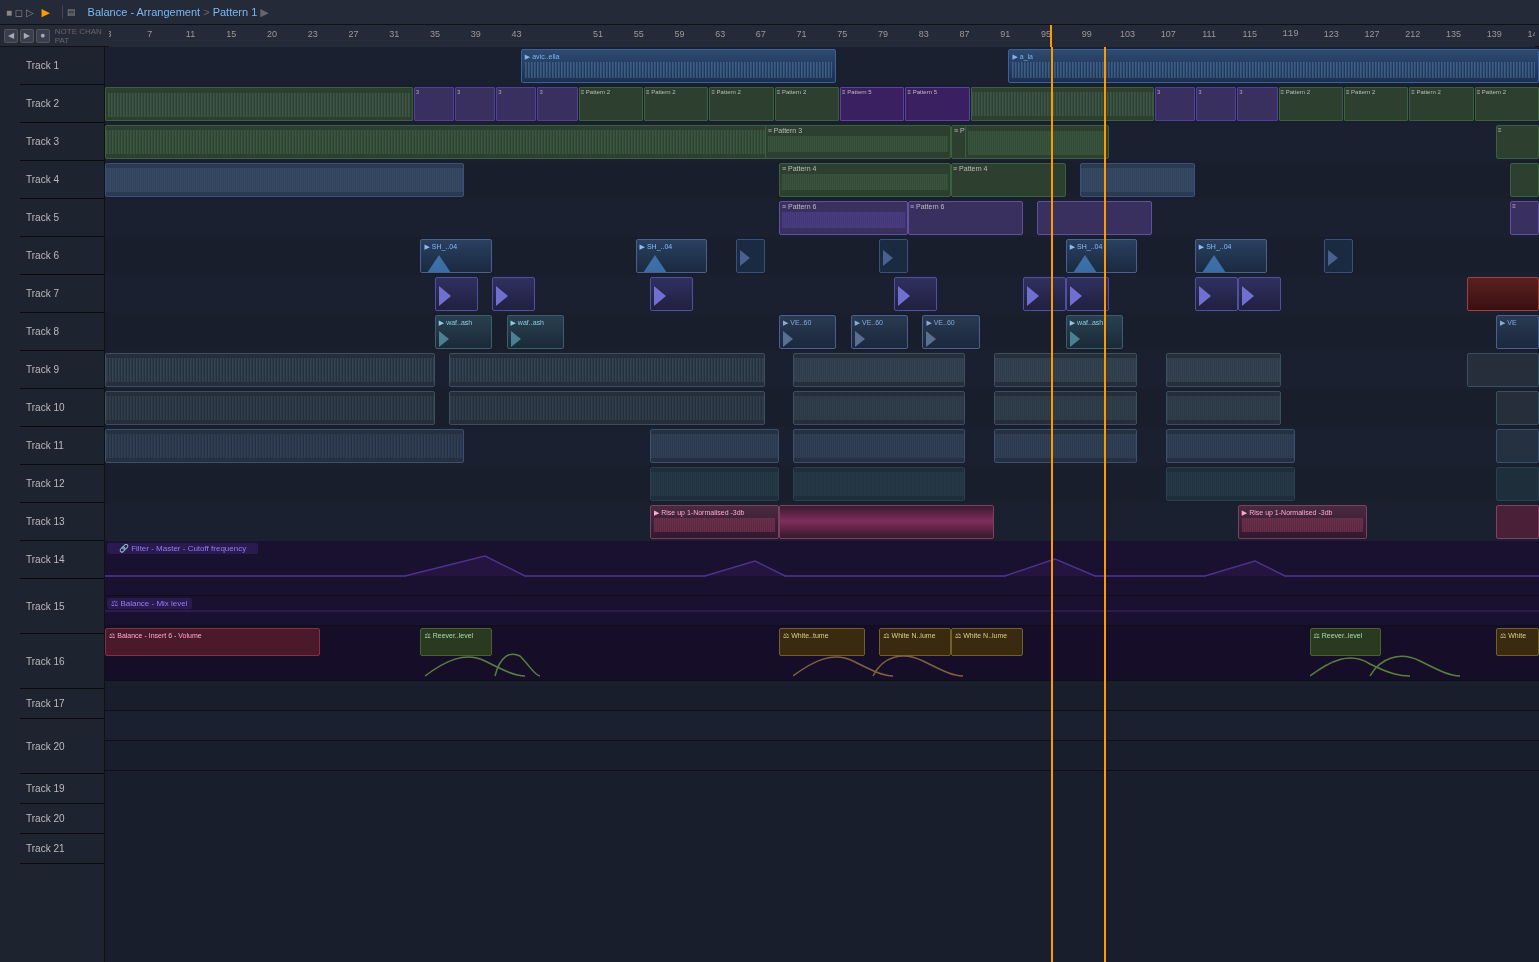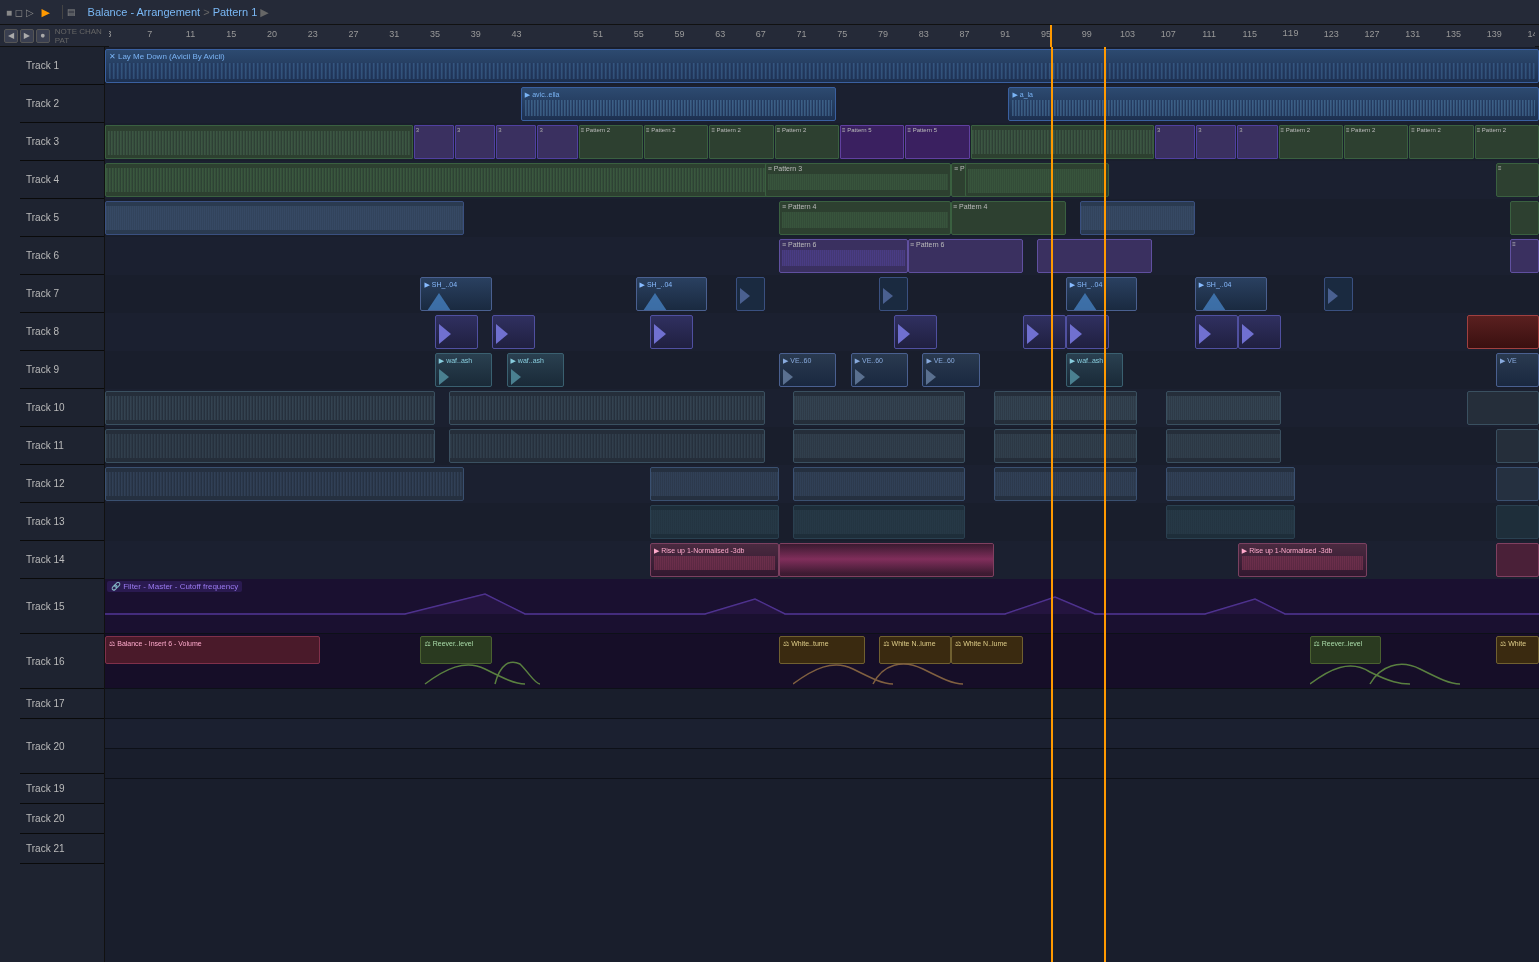--- a/index.html
+++ b/index.html
@@ -183,21 +183,21 @@
         <span class="ruler-num" style="left: 62.8571%;">91</span>
         <span class="ruler-num" style="left: 65.7143%;">95</span>
         <span class="ruler-num" style="left: 68.5714%;">99</span>
         <span class="ruler-num" style="left: 71.4286%;">103</span>
         <span class="ruler-num" style="left: 74.2857%;">107</span>
         <span class="ruler-num" style="left: 77.1429%;">111</span>
         <span class="ruler-num" style="left: 80%;">115</span>
         <span class="ruler-num" style="left: 82.8571%; font-family: Liberation Mono, monospace;">119</span>
         <span class="ruler-num" style="left: 85.7143%;">123</span>
         <span class="ruler-num" style="left: 88.5714%;">127</span>
-        <span class="ruler-num" style="left: 91.4286%;">131</span>
+        <span class="ruler-num" style="left: 91.4286%;">212</span>
         <span class="ruler-num" style="left: 94.2857%;">135</span>
         <span class="ruler-num" style="left: 97.1429%;">139</span>
         <span class="ruler-num" style="left: 100%;">143</span>
         <div style="position: absolute; top: 0px; left: 66%; width: 2px; height: 100%; background: rgb(255, 153, 0); pointer-events: none;"></div>
       </div>
   </div>
 
   <div id="tracks-container" style="display:flex;flex:1;overflow:hidden;">
 
     <div id="left-panel">
@@ -288,26 +288,20 @@
       </div>
     </div>
 
     <div id="right-panel" style="flex:1;overflow:hidden;position:relative;background:#191e2c;">
 
       <svg id="tracks-svg" width="100%" height="100%" style="position:absolute;top:0;left:0;pointer-events:none;z-index:2;">
 
         <line id="playhead-line" x1="1000" y1="0" x2="1000" y2="100%" stroke="#ff9900" stroke-width="2"></line>
       </svg>
 
-      <div class="content-cell" style="height:38px;position:relative;background:#191e2c;">
-        <div class="clip-block audio-blue" style="left:0;width:100%;top:2px;height:34px;">
-          <span style="font-size:8px;color:#7ab4f5;">✕ Lay Me Down (Avicii By Avicii)</span>
-          <div style="width:100%;height:16px;margin-top:2px;background:repeating-linear-gradient(90deg,#3a6090 0px,#4a7aaa 1px,#1d3050 2px,#2a4070 4px);opacity:0.5;border-radius:1px;"></div>
-        </div>
-      </div>
 
       <div class="content-cell" style="height:38px;position:relative;background:#1b2030;">
         <div class="clip-block audio-blue" style="left:29%;width:22%;top:2px;height:34px;">
           <span style="font-size:7px;color:#7ab4f5;">▶ avic..ella</span>
           <div style="width:100%;height:16px;margin-top:1px;background:repeating-linear-gradient(90deg,#3a6090 0px,#5a8ab0 1px,#1d3050 2px,#2a4070 3px);opacity:0.6;"></div>
         </div>
         <div class="clip-block audio-blue" style="left:63%;width:37%;top:2px;height:34px;">
           <span style="font-size:7px;color:#7ab4f5;">▶ a_la</span>
           <div style="width:100%;height:16px;margin-top:1px;background:repeating-linear-gradient(90deg,#3a6090 0px,#5a8ab0 1px,#1d3050 2px,#2a4070 3px);opacity:0.6;"></div>
         </div>
@@ -557,29 +551,35 @@
           <div style="width:100%;height:30px;background:linear-gradient(180deg,#3a1a30 0%,#8a3060 50%,#3a1a30 100%);opacity:0.7;"></div>
         </div>
         <div class="clip-block audio-pink" style="left:79%;width:9%;height:34px;">
           <span style="font-size:7px;color:#ffaacc;">▶ Rise up 1-Normalised -3db</span>
           <div style="width:100%;height:14px;margin-top:1px;background:repeating-linear-gradient(90deg,#7a3050 0px,#9a4060 1px,#4a2038 2px);opacity:0.6;"></div>
         </div>
         <div style="position:absolute;top:2px;right:0;width:3%;height:34px;background:#4a2038;border:1px solid #804060;border-radius:2px;overflow:hidden;"></div>
       </div>
 
       <div style="height:55px;position:relative;background:#1a1030;border-bottom:1px solid #0d1018;">
-        <div style="position:absolute;top:2px;left:2px;font-size:8px;color:#9a7af0;background:#2a1a50;padding:1px 4px;border-radius:2px;z-index:2;">🔗 Filter - Master - Cutoff frequency</div>
+        <div style="position:absolute;top:2px;left:2px;font-size:8px;color:#9a7af0;background:#2a1a50;padding:1px 12px;border-radius:2px;z-index:2;">🔗 Filter - Master - Cutoff frequency</div>
         <svg style="position:absolute;top:0;left:0;width:100%;height:100%;" preserveAspectRatio="none">
 
           <polyline points="0,35 300,35 380,15 420,35 600,35 650,20 680,35 900,35 950,18 990,35 1100,35 1150,20 1180,35 1434,35" fill="none" stroke="#6040b0" stroke-width="1.5" opacity="0.8"></polyline>
           <polyline points="0,35 300,35 380,15 420,35 600,35 650,20 680,35 900,35 950,18 990,35 1100,35 1150,20 1180,35 1434,35" fill="rgba(60,30,100,0.3)" stroke="none"></polyline>
         </svg>
       </div>
 
 
+      <div style="height:30px;position:relative;background:#1a1030;border-bottom:1px solid #0d1018;">
+        <div style="position:absolute;top:2px;left:2px;font-size:8px;color:#9a7af0;background:#2a1a50;padding:1px 4px;border-radius:2px;z-index:2;">⚖ Balance - Mix level</div>
+        <svg style="position:absolute;top:0;left:0;width:100%;height:100%;" preserveAspectRatio="none">
+          <line x1="0" y1="15" x2="1434" y2="15" stroke="#6040b0" stroke-width="1" opacity="0.5"></line>
+        </svg>
+      </div>
 
       <div style="height:55px;position:relative;background:#160e28;border-bottom:1px solid #0d1018;">
         <div class="clip-block" style="left:0;width:15%;height:28px;top:2px;background:#4a1a2a;border:1px solid #80304a;">
           <span style="font-size:7px;color:#ffaacc;">⚖ Balance - Insert 6 - Volume</span>
         </div>
         <div class="clip-block" style="left:22%;width:5%;height:28px;top:2px;background:#2a3a20;border:1px solid #4a6030;">
           <span style="font-size:7px;color:#aaddaa;">⚖ Reever..level</span>
         </div>
         <svg style="position:absolute;top:20px;left:0;width:100%;height:35px;" preserveAspectRatio="none">
 

